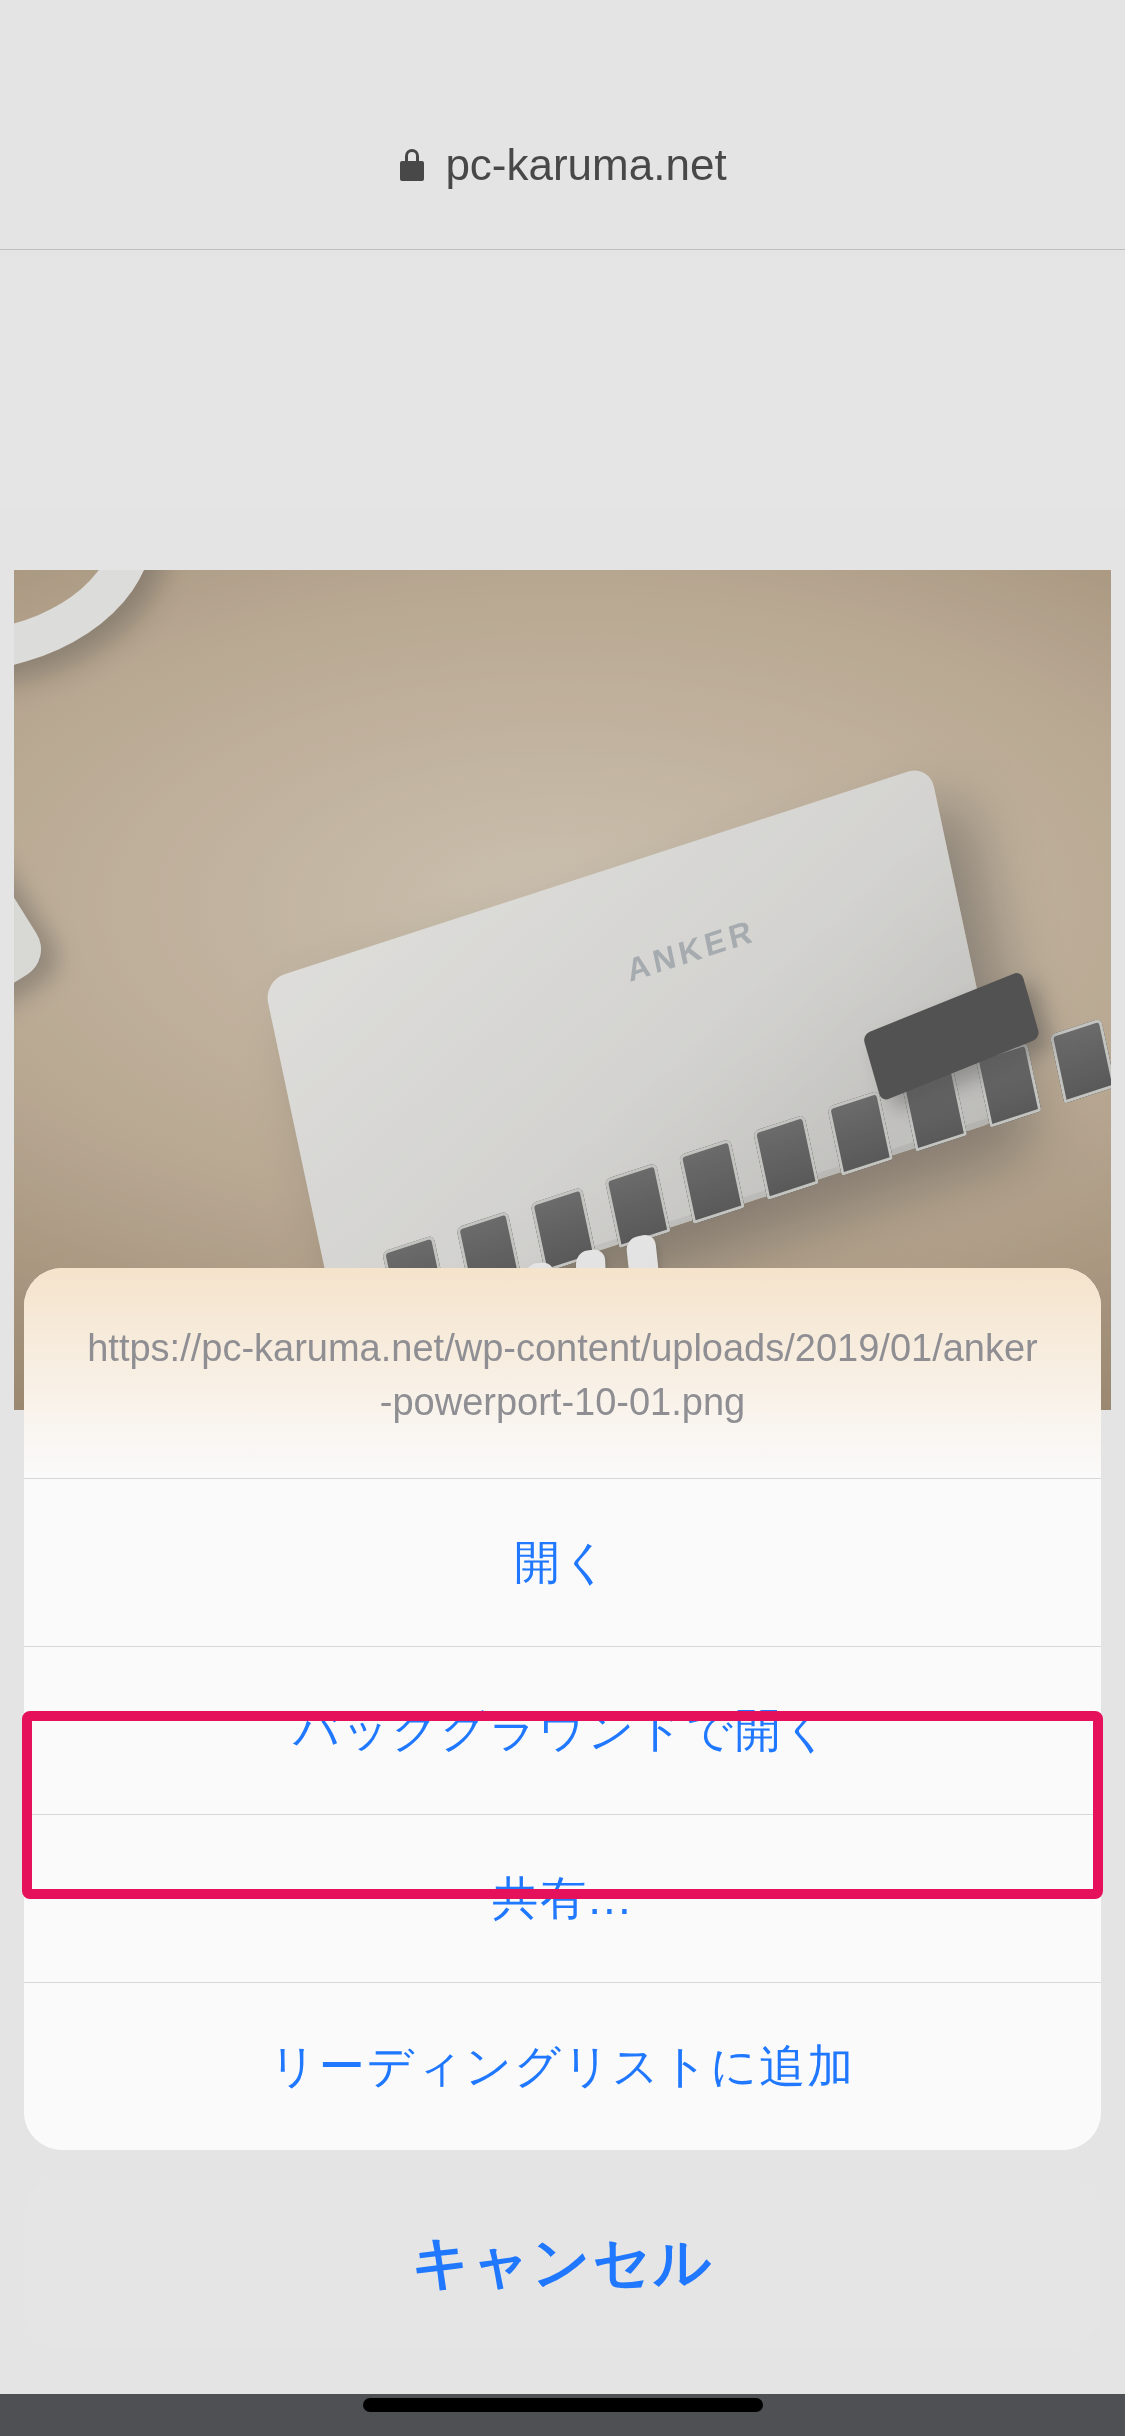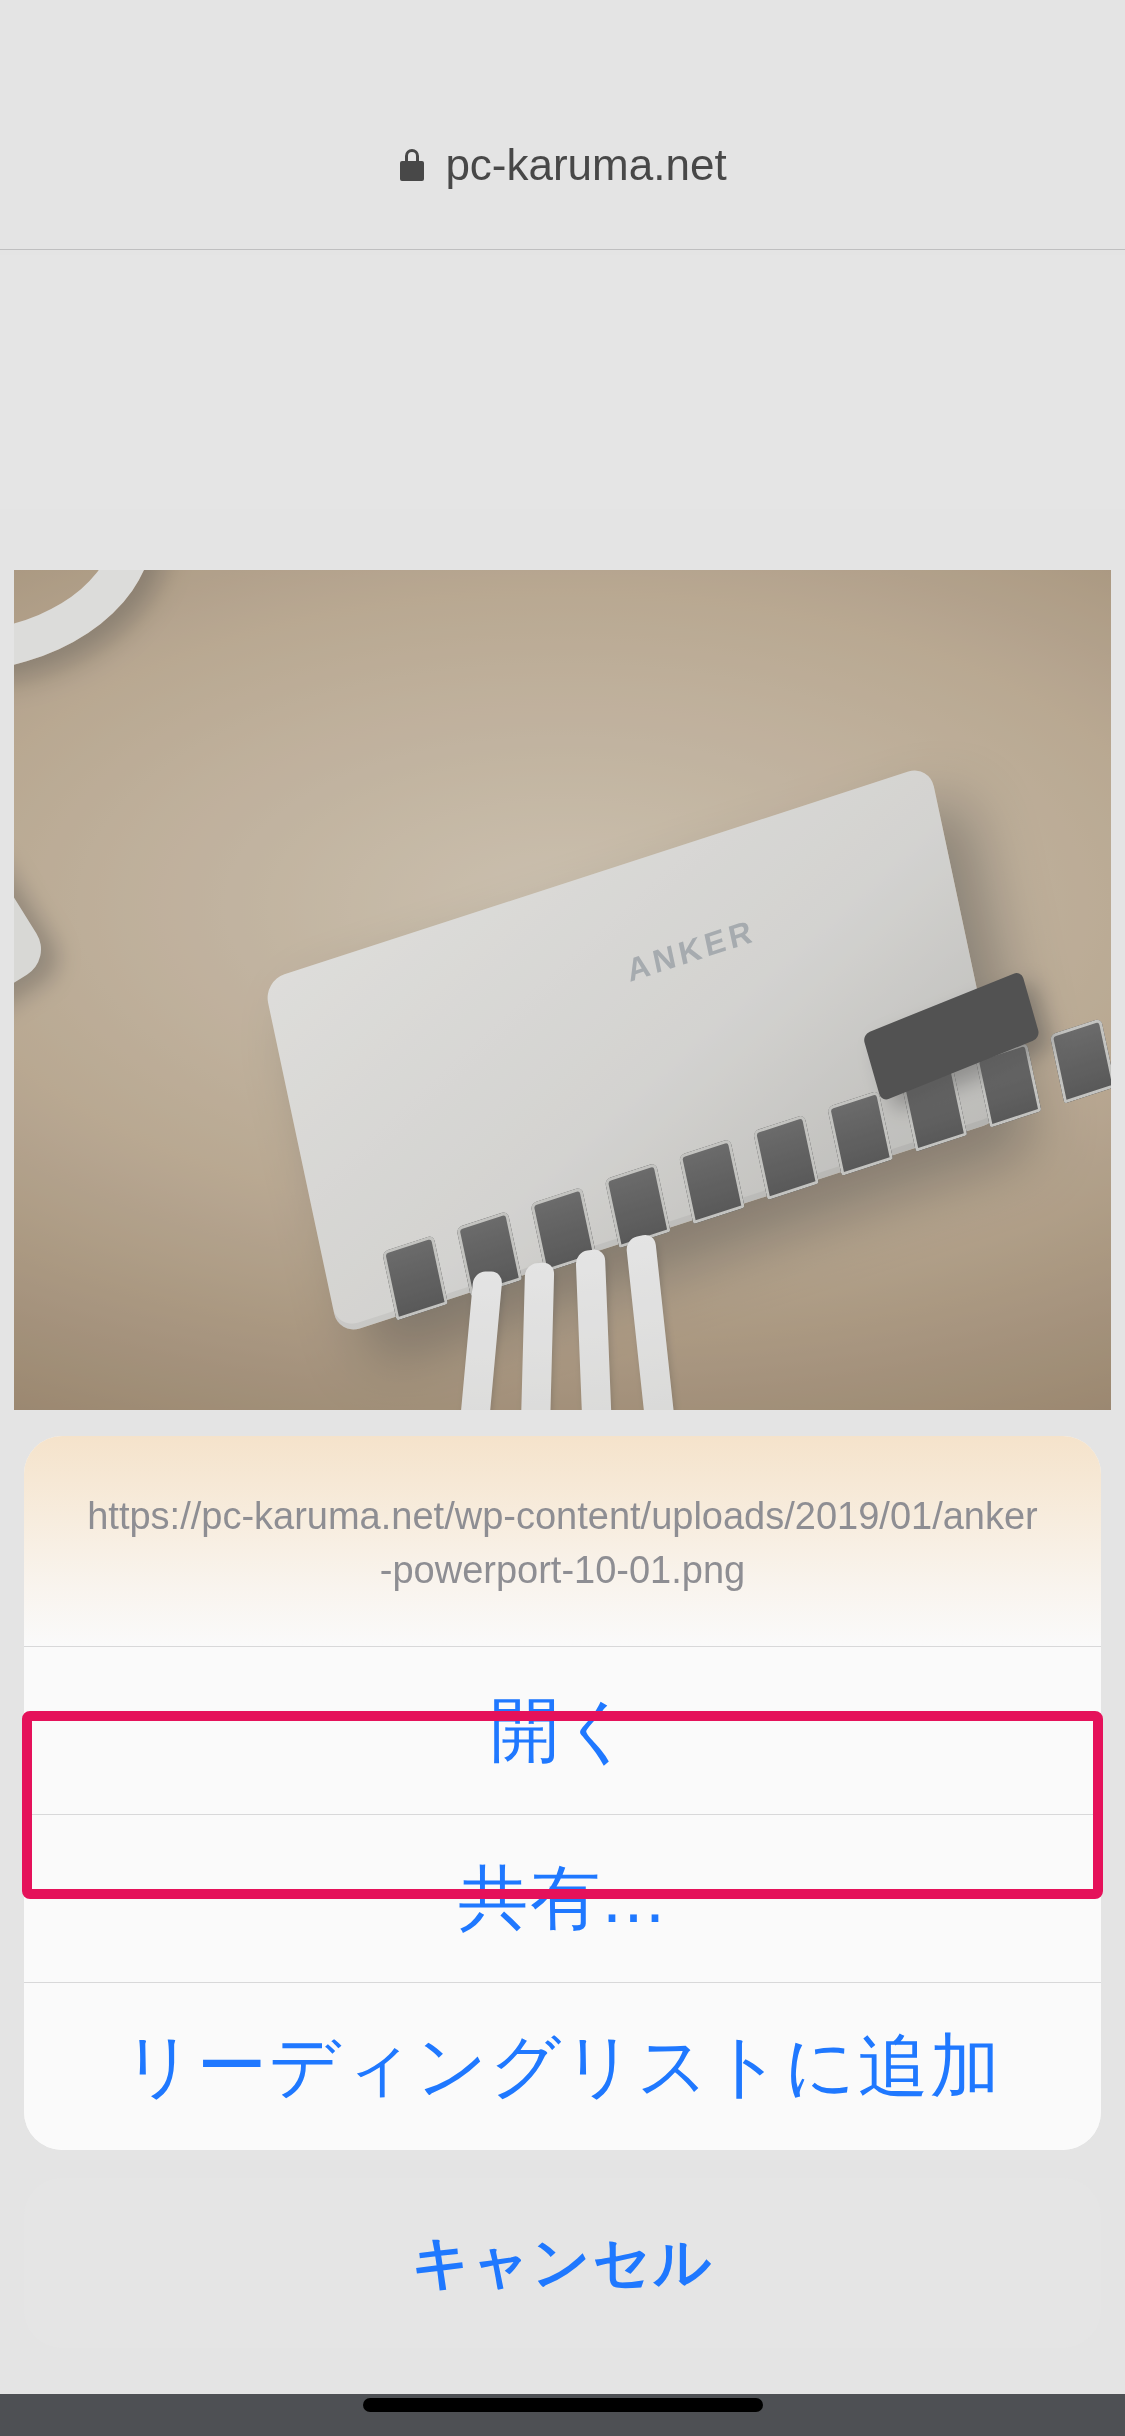--- a/index.html
+++ b/index.html
@@ -50,21 +50,21 @@
   
   .scrim { position:absolute; inset:0; background:rgba(220,220,222,0.35); z-index:20; }
   .scrim-dark { position:absolute; inset:0; background:rgba(0,0,0,0.06); z-index:21; }
 
   
   .sheet-wrap { position:absolute; left:24px; right:24px; bottom:88px; z-index:30; }
   .sheet { border-radius:38px; overflow:hidden; background:rgba(248,248,248,0.96); margin-bottom:28px; }
   .sheet-header { padding:54px 60px 48px; text-align:center;
     background:linear-gradient(180deg,#f5e3cb 0%, #f7ecdd 38%, #f9f4ee 72%, #fafafa 100%); }
   .sheet-url { color:#8e8e93; font-size:38px; line-height:1.42; word-break:break-all; }
-  .sheet-item { height:168px; display:flex; align-items:center; justify-content:center; border-top:1px solid rgba(60,60,67,0.18); font-size:70px; color:#1f78ff; letter-spacing:2px; background:rgba(250,250,250,0.96); }
+  .sheet-item { height:168px; display:flex; align-items:center; justify-content:center; border-top:1px solid rgba(60,60,67,0.18); font-size:46px; color:#1f78ff; letter-spacing:2px; background:rgba(250,250,250,0.96); }
   .highlight-box { position:absolute; left:22px; right:22px; border:10px solid #e5115a; border-radius:8px; pointer-events:none; z-index:40; }
 
   .cancel { border-radius:38px; background:#e5e5e5; height:170px; display:flex; align-items:center; justify-content:center; color:#1f78ff; font-size:57px; font-weight:700; letter-spacing:2px; }
 
   .home-indicator { position:absolute; left:50%; transform:translateX(-50%); bottom:24px; width:400px; height:14px; border-radius:8px; background:#000; z-index:50; }
   .bottom-strip { position:absolute; left:0; right:0; bottom:0; height:42px; background:#4e5054; z-index:25; }
 </style>
 </head>
 <body>
 
@@ -111,20 +111,21 @@
   <div class="scrim"></div>
   <div class="scrim-dark"></div>
   <div class="bottom-strip"></div>
 
   <div class="sheet-wrap">
     <div class="sheet">
       <div class="sheet-header">
         <div class="sheet-url">https://pc-karuma.net/wp-content/uploads/2019/01/anker-powerport-10-01.png</div>
       </div>
       <div class="sheet-item">開く</div>
+      <div class="sheet-item">バックグラウンドで開く</div>
       <div class="sheet-item">共有...</div>
       <div class="sheet-item">リーディングリストに追加</div>
     </div>
     <div class="cancel">キャンセル</div>
   </div>
 
   <div class="highlight-box" style="top:1711px; height:188px;"></div>
 
   <div class="home-indicator"></div>
 </div>

